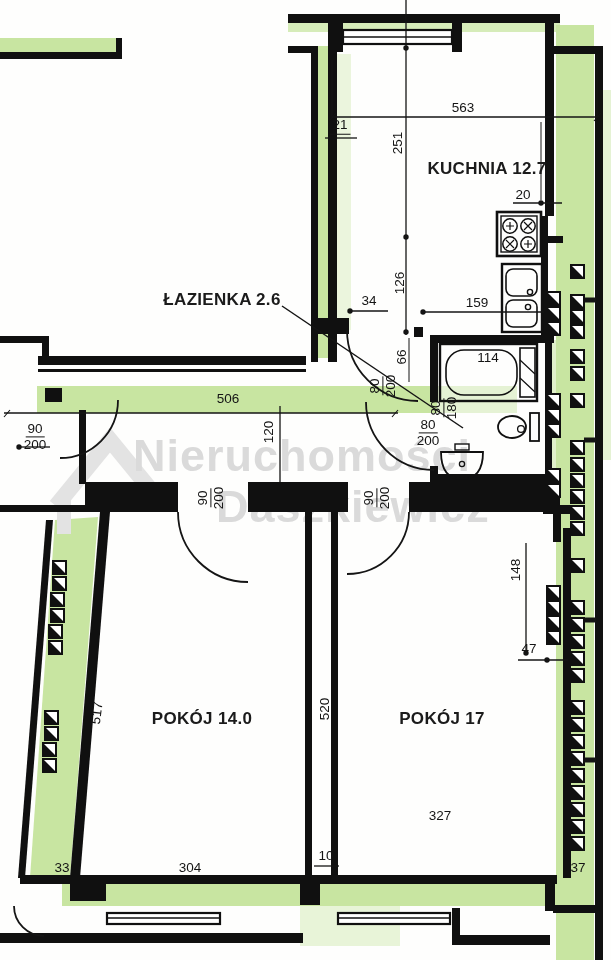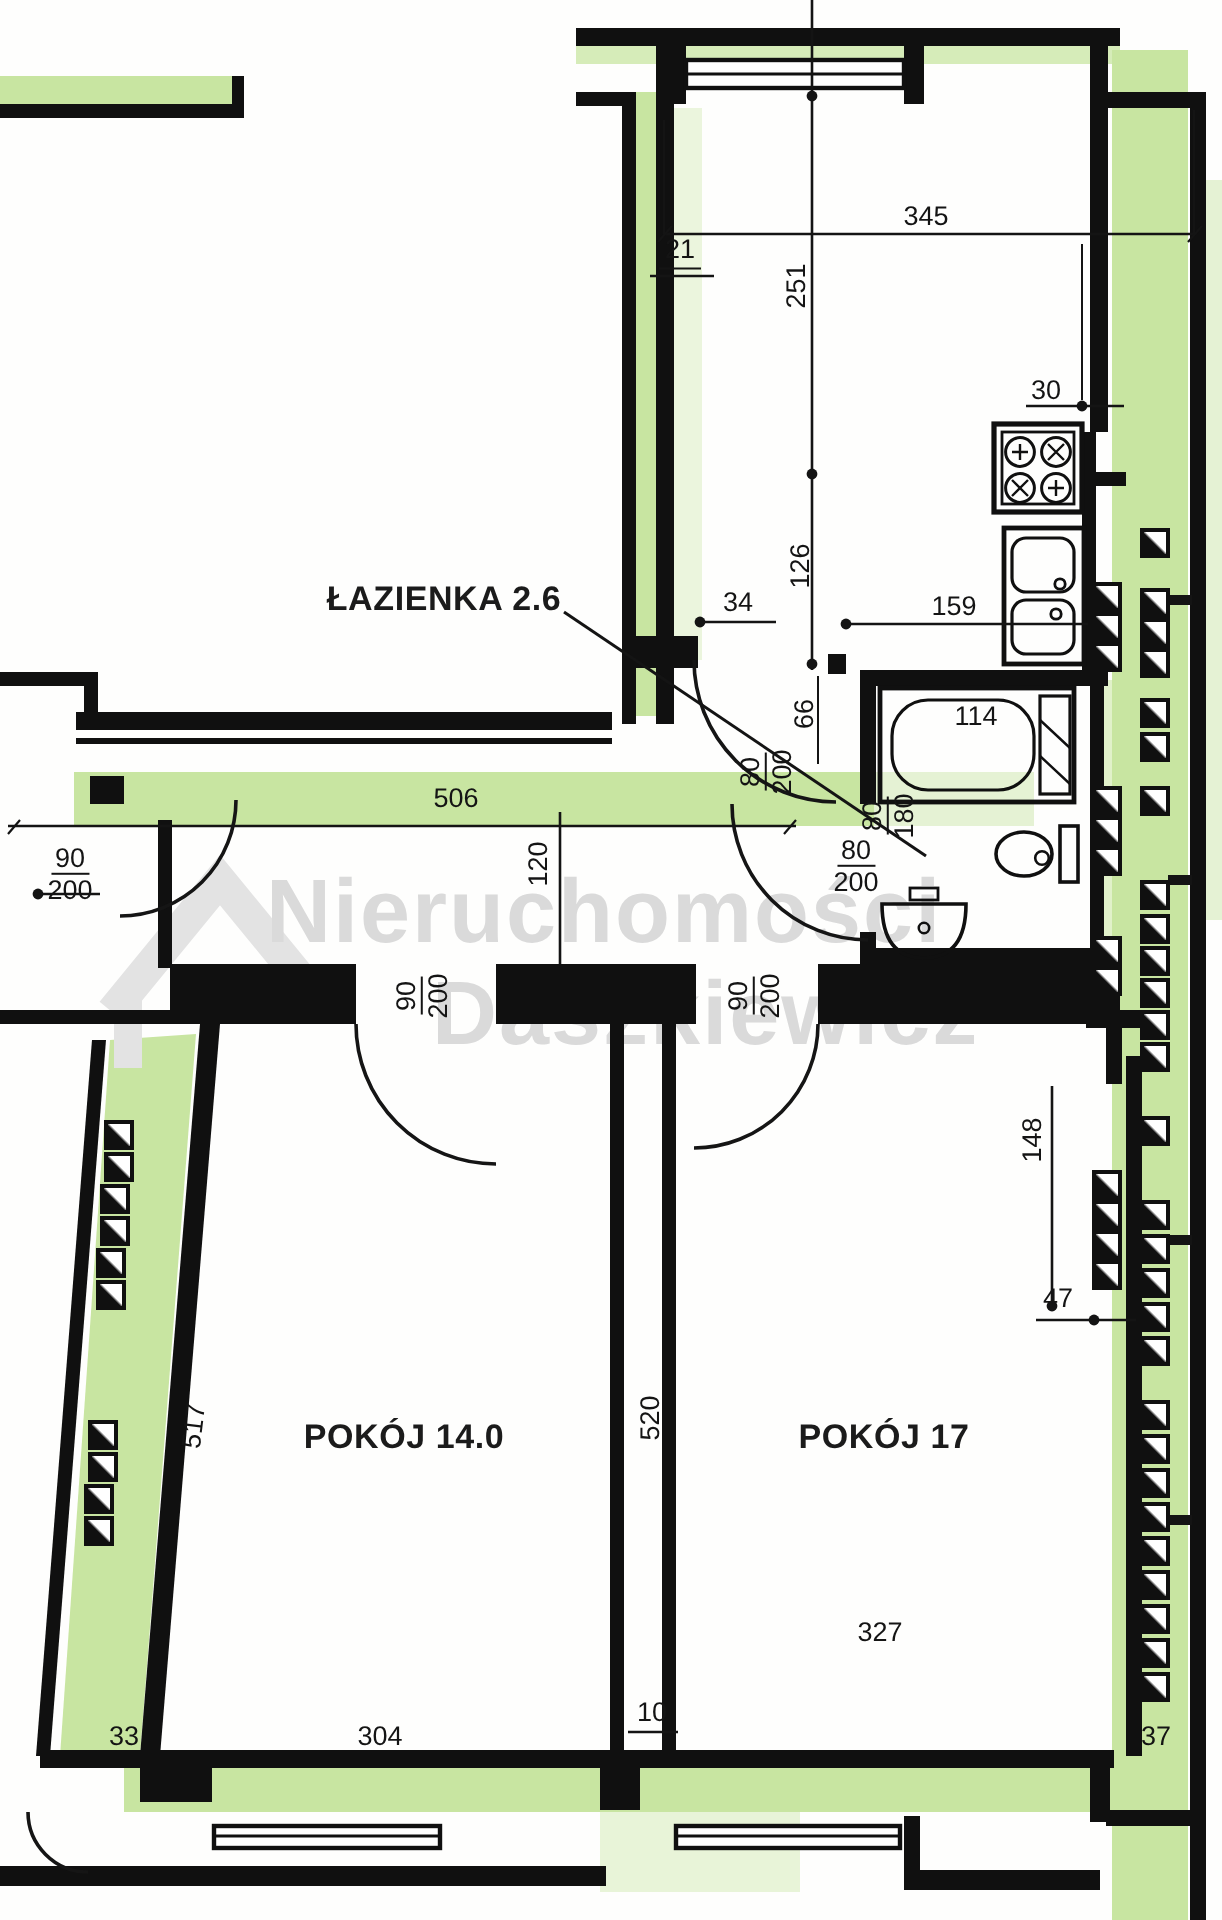--- a/index.html
+++ b/index.html
@@ -195,28 +195,29 @@
       <circle cx="406" cy="332" r="2.7"></circle>
       <circle cx="541" cy="203" r="2.7"></circle>
       <circle cx="423" cy="312" r="2.7"></circle>
       <circle cx="350" cy="311" r="2.7"></circle>
       <circle cx="526" cy="653" r="2.7"></circle>
       <circle cx="547" cy="660" r="2.7"></circle>
       <circle cx="19" cy="447" r="2.7"></circle>
     </g>
   </svg>
 
+  <div class="room" style="left:487px;top:169px">KUCHNIA 12.7</div>
   <div class="room" style="left:222px;top:300px">ŁAZIENKA 2.6</div>
   <div class="room" style="left:202px;top:719px">POKÓJ 14.0</div>
   <div class="room" style="left:442px;top:719px">POKÓJ 17</div>
 
-  <div class="dim" style="left:463px;top:108px">345</div>
+  <div class="dim" style="left:463px;top:108px">563</div>
   <div class="dim ul" style="left:340px;top:126px">21</div>
   <div class="dim rot" style="left:398px;top:143px">251</div>
-  <div class="dim" style="left:523px;top:195px">30</div>
+  <div class="dim" style="left:523px;top:195px">20</div>
   <div class="dim" style="left:477px;top:303px">159</div>
   <div class="dim rot" style="left:400px;top:283px">126</div>
   <div class="dim" style="left:369px;top:301px">34</div>
   <div class="dim rot" style="left:402px;top:357px">66</div>
   <div class="dim" style="left:228px;top:399px">506</div>
   <div class="dim rot" style="left:269px;top:432px">120</div>
   <div class="dim" style="left:488px;top:358px">114</div>
   <div class="dim rot" style="left:516px;top:570px">148</div>
   <div class="dim" style="left:529px;top:649px">47</div>
   <div class="dim rot83" style="left:97px;top:713px">517</div>

